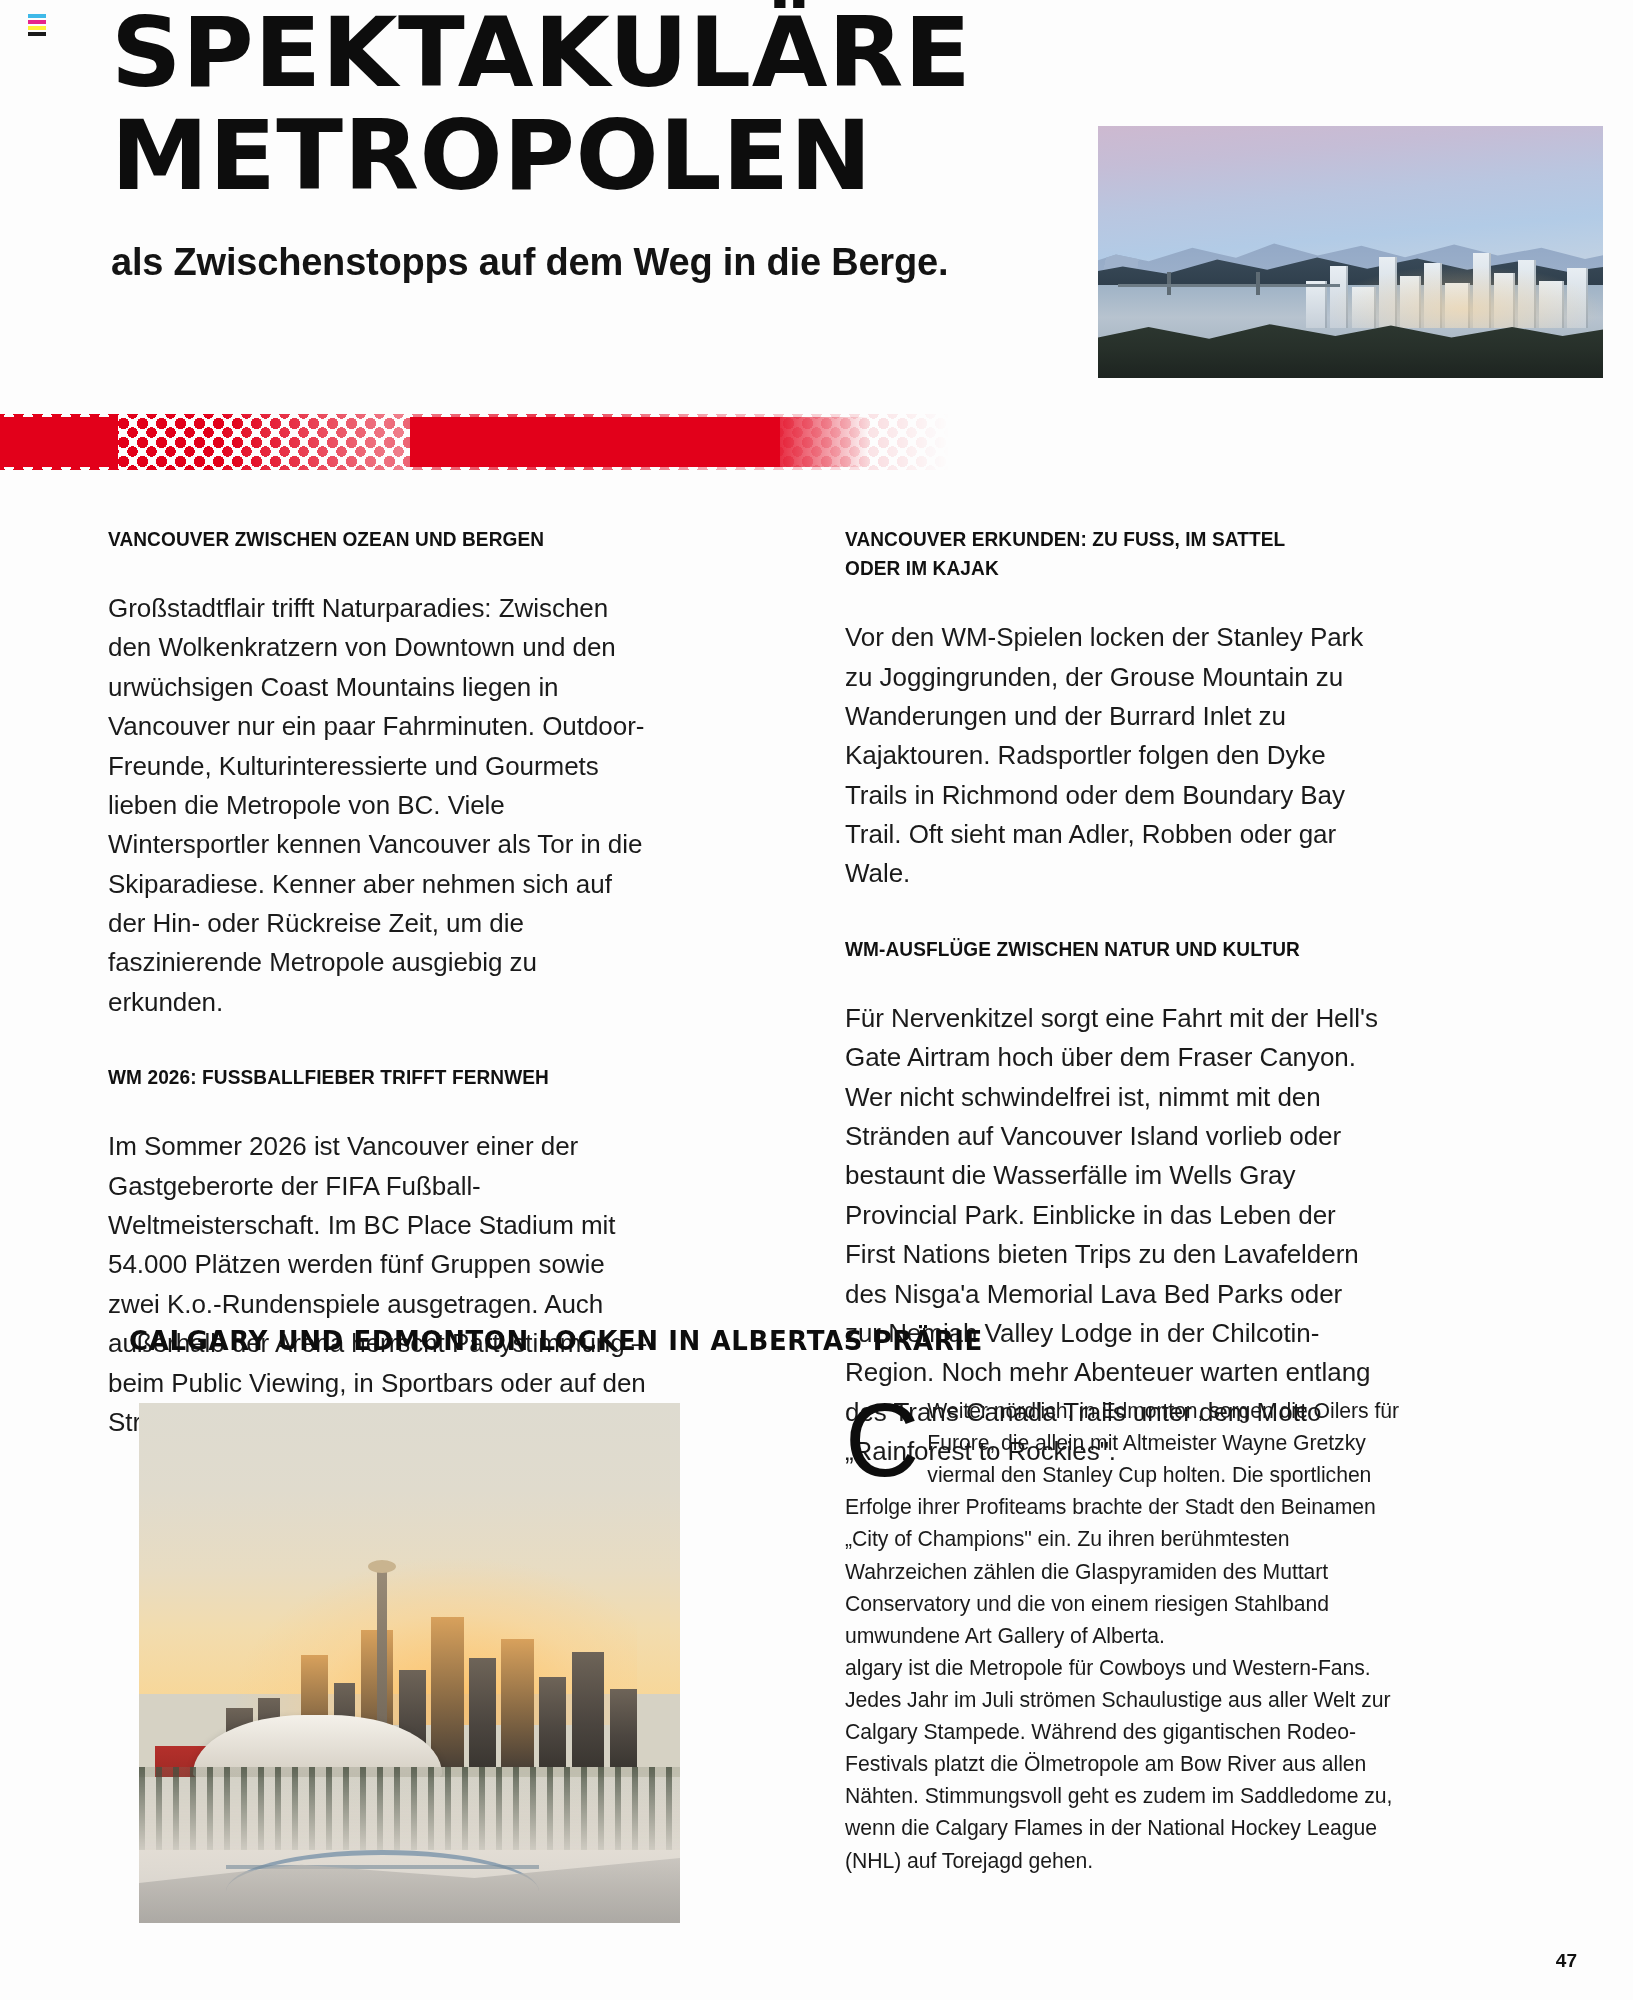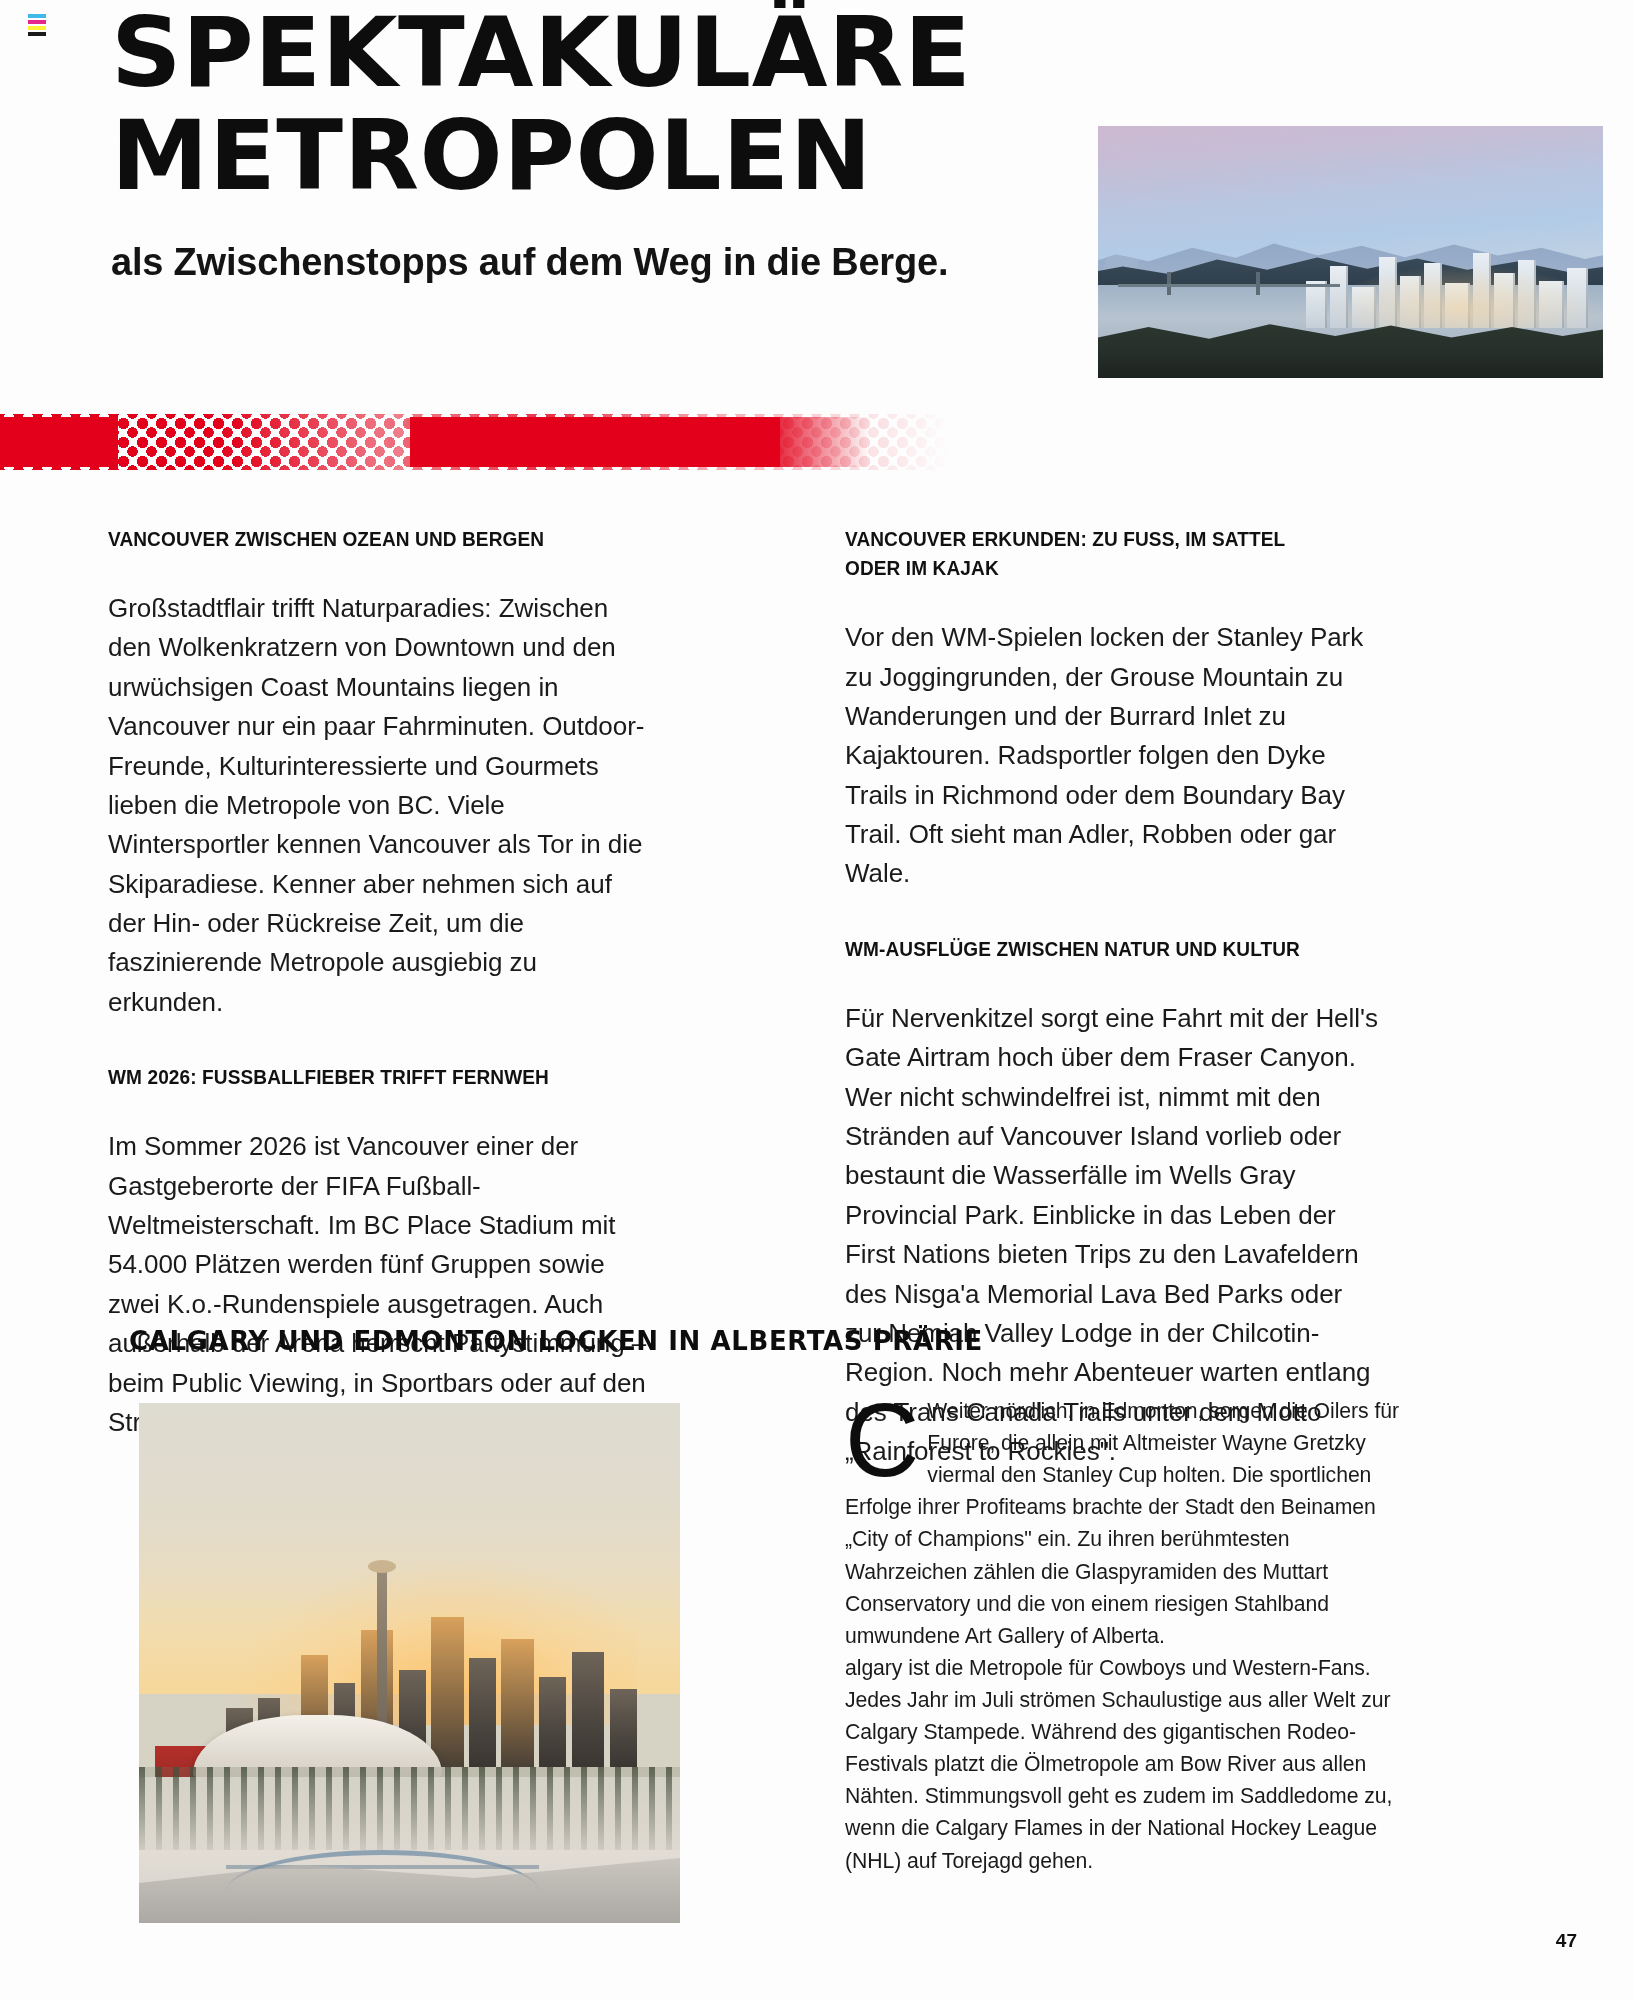--- a/index.html
+++ b/index.html
@@ -323,21 +323,21 @@
     font-weight: 400;
     font-size: 103px;
     line-height: 0.82;
     margin: 4px 8px 0 0;
     color: #0d0d0d;
   }
 
   
   .folio {
     position: absolute;
-    right: 56px; bottom: 48px;
+    right: 56px; bottom: 28px;
     font-family: "Liberation Sans", sans-serif;
     font-weight: 700;
     font-size: 19px;
     color: #111;
   }
 </style>
 </head>
 <body>
 
 <div class="page">

